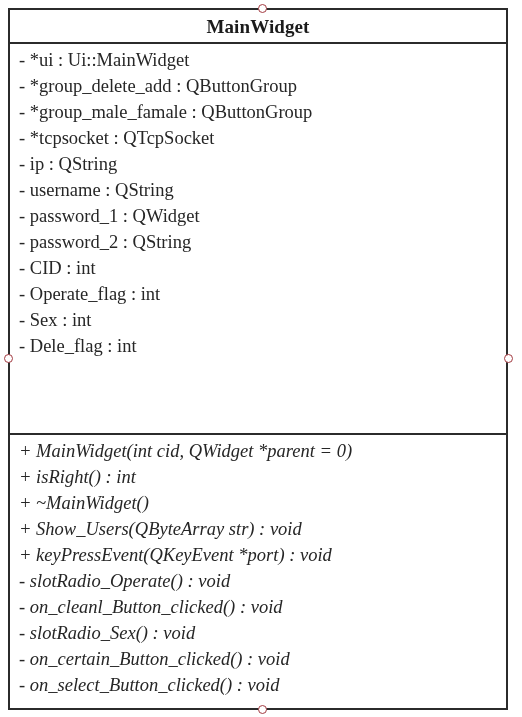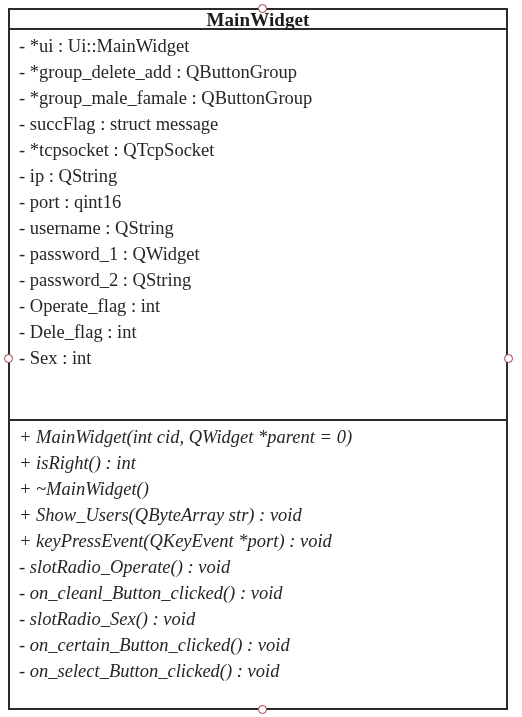--- a/index.html
+++ b/index.html
@@ -34,21 +34,21 @@
     height: 702px;
     box-sizing: border-box;
     background: #ffffff;
     border: 2px solid #2b2b2b;
     display: flex;
     flex-direction: column;
   }
 
   
   .compartment-name {
-    height: 20px;
+    height: 34px;
     box-sizing: border-box;
     border-bottom: 2px solid #2b2b2b;
     display: flex;
     align-items: center;
     justify-content: center;
     flex: none;
   }
   .class-title {
     font-weight: bold;
     font-size: 19px;
@@ -106,30 +106,29 @@
   <div class="uml-class">
 
     <div class="compartment-name">
       <span class="class-title">MainWidget</span>
     </div>
 
     <div class="compartment compartment-attributes" id="attributes-compartment">
         <div class="member">- *ui : Ui::MainWidget</div>
         <div class="member">- *group_delete_add : QButtonGroup</div>
         <div class="member">- *group_male_famale : QButtonGroup</div>
-        <div class="member">- succFlag : struct message</div>
         <div class="member">- *tcpsocket : QTcpSocket</div>
         <div class="member">- ip : QString</div>
-        <div class="member">- port : qint16</div>
         <div class="member">- username : QString</div>
         <div class="member">- password_1 : QWidget</div>
         <div class="member">- password_2 : QString</div>
+        <div class="member">- CID : int</div>
         <div class="member">- Operate_flag : int</div>
+        <div class="member">- Sex : int</div>
         <div class="member">- Dele_flag : int</div>
-        <div class="member">- Sex : int</div>
       </div>
 
     <div class="compartment compartment-operations" id="operations-compartment">
         <div class="member">+ MainWidget(int cid, QWidget *parent = 0)</div>
         <div class="member">+ isRight() : int</div>
         <div class="member">+ ~MainWidget()</div>
         <div class="member">+ Show_Users(QByteArray str) : void</div>
         <div class="member">+ keyPressEvent(QKeyEvent *port) : void</div>
         <div class="member">- slotRadio_Operate() : void</div>
         <div class="member">- on_cleanl_Button_clicked() : void</div>

